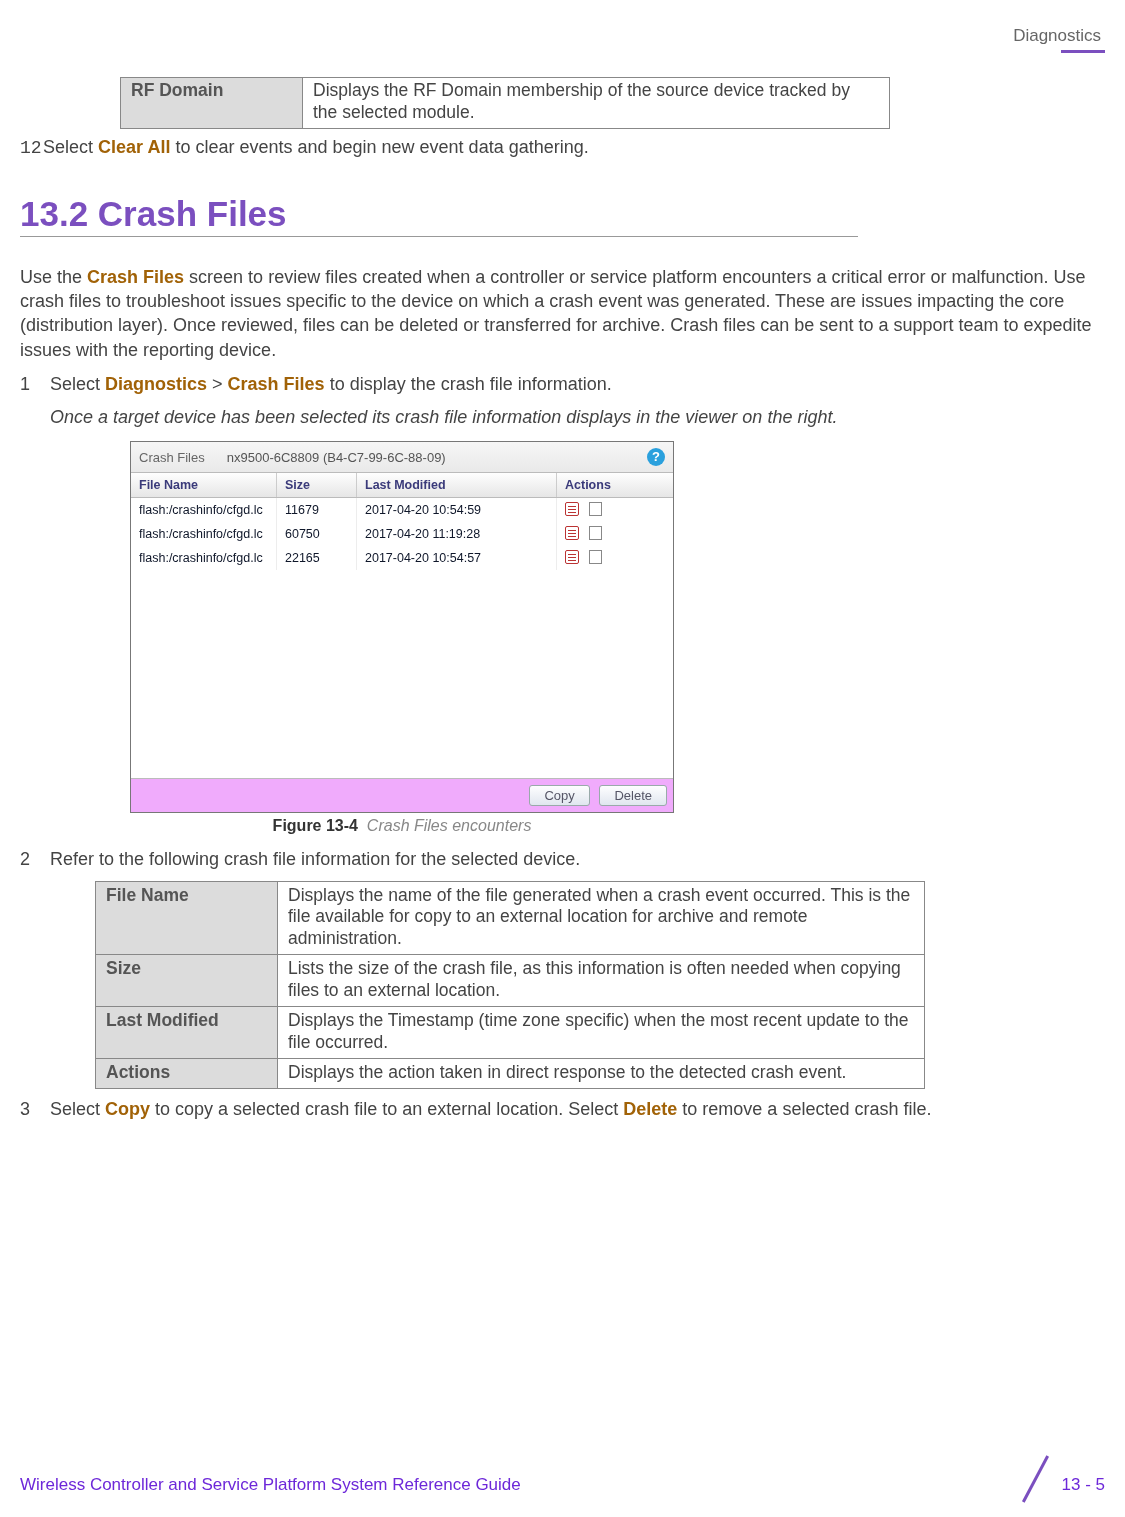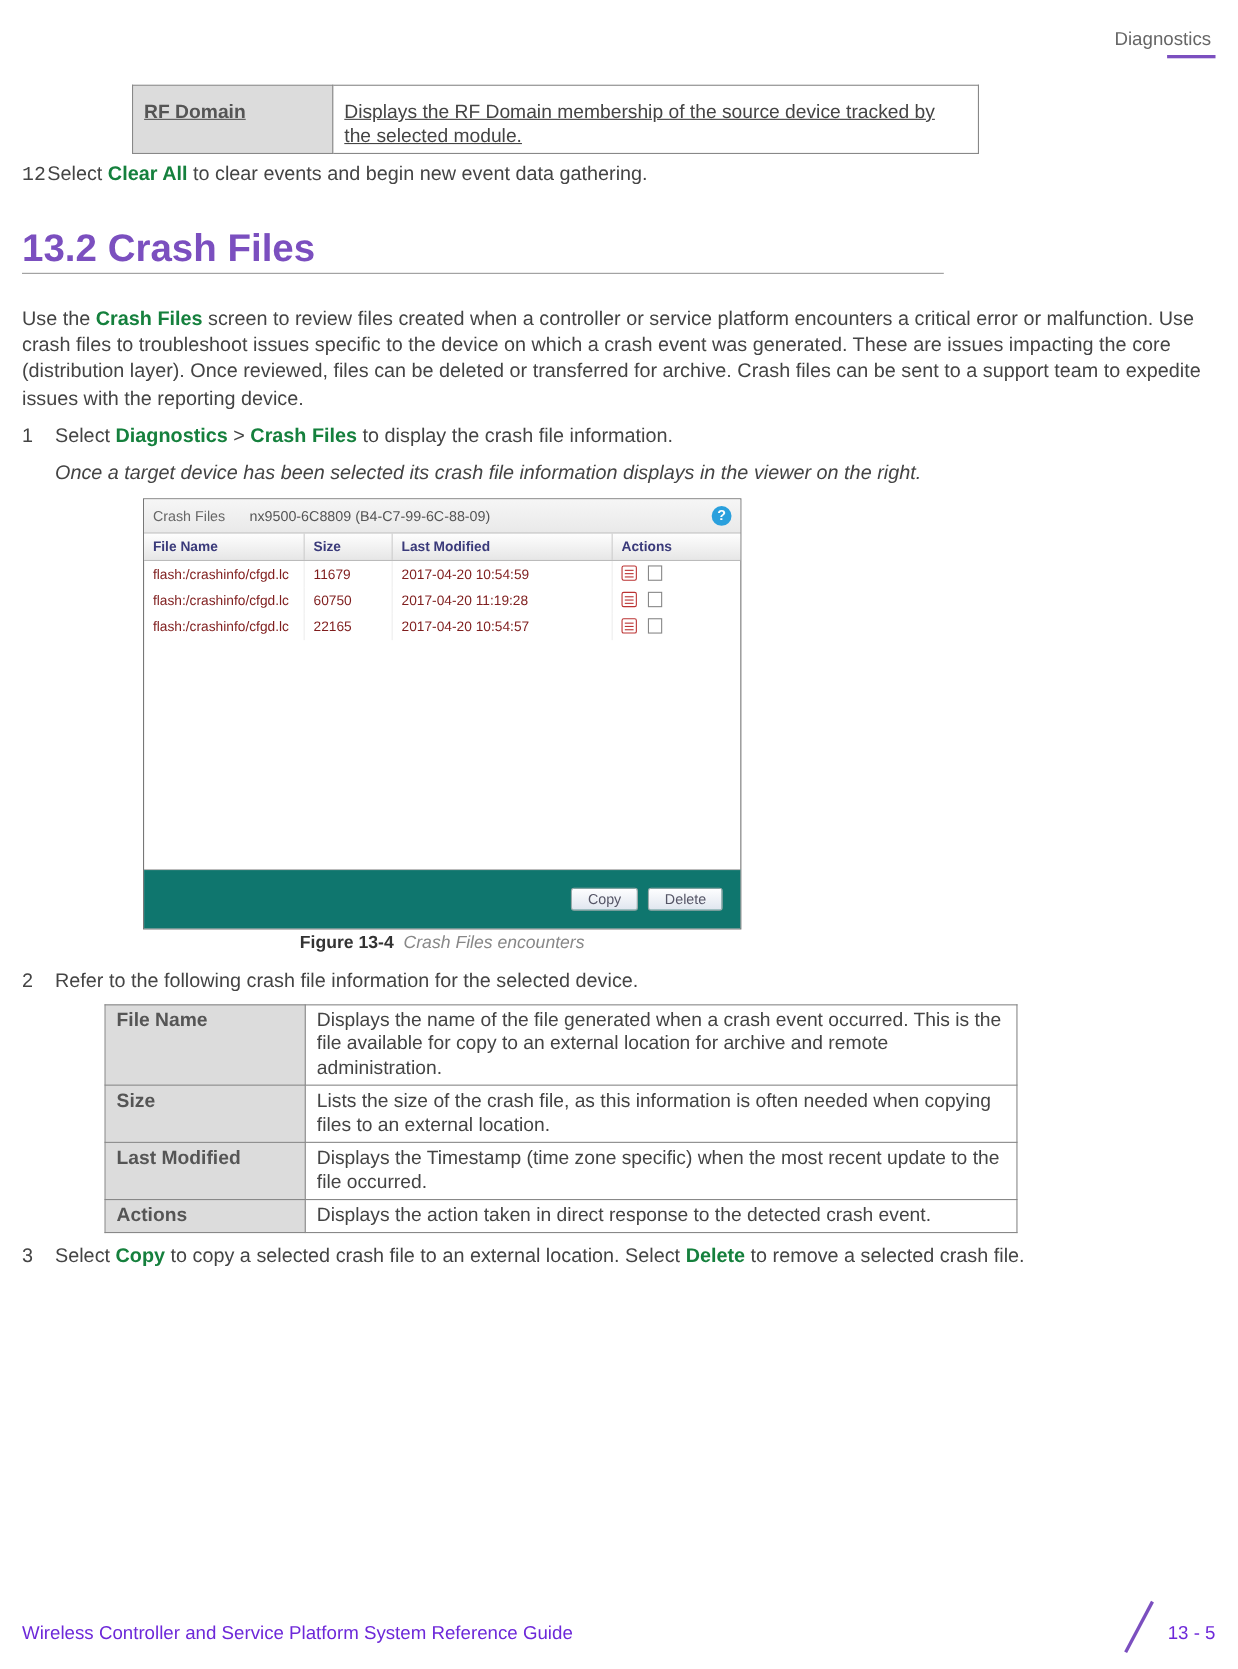--- a/index.html
+++ b/index.html
@@ -29,44 +29,43 @@
     }
     .def-table {
       border-collapse: collapse;
       width: 770px;
       margin-left: 100px;
       margin-bottom: 8px;
       border: 1px solid #888;
     }
     .def-table td {
       border: 1px solid #888;
-      padding: 13px 10px 4px 10px;
+      padding: 2px 10px 4px 10px;
       font-size: 17.5px;
       line-height: 1.25;
       vertical-align: top;
-      text-decoration: underline;
     }
     .def-table .label-cell {
       width: 182px;
       background: #dcdcdc;
       color: #555;
       font-weight: 600;
     }
     .instr-line {
       font-size: 18px;
       margin: 2px 0 0 0;
       font-weight: 300;
       color: #444;
     }
     .instr-line .step-num {
       display: inline-block;
       width: 18px;
       font-family: Liberation Mono, monospace;
     }
-    .strong { color: #15803d; font-weight: 600; }
+    .strong { color: #a16207; font-weight: 600; }
     .section-title {
       color: #7b4fbf;
       font-size: 35px;
       font-weight: 700;
       margin-top: 36px;
     }
     .section-underline {
       border-bottom: 1px solid #999;
       width: 838px;
       margin-top: 2px;
@@ -136,31 +135,31 @@
       font-weight: bold;
       color: #3a3a7a;
       font-size: 12.5px;
     }
     .ss-head div, .ss-row div { padding: 5px 8px; }
     .col-a { width: 146px; border-right: 1px solid #ccc; }
     .col-b { width: 80px; border-right: 1px solid #ccc; }
     .col-c { width: 200px; border-right: 1px solid #ccc; }
     .col-d { flex: 1; }
     .ss-body { height: 280px; }
-    .ss-row { display: flex; font-size: 12.5px; color: #7f1d1d; }
+    .ss-row { display: flex; font-size: 12.5px; color: #0f172a; }
     .ss-row .col-a, .ss-row .col-b, .ss-row .col-c { border-right: 1px solid #ededed; }
     .ss-row .ic { display: inline-flex; gap: 10px; align-items: center; padding-top: 3px; }
     .ico-del { width: 14px; height: 14px; border: 1.2px solid #b33; border-radius: 2px; position: relative; }
     .ico-del::before { content:""; position:absolute; left:2px; right:2px; top:3px; height:1px; background:#b33; box-shadow: 0 3px 0 #b33, 0 6px 0 #b33; }
     .ico-copy { width: 13px; height: 14px; border: 1.2px solid #888; position: relative; background:#fff;}
     .ico-copy::after { content:""; position:absolute; width:13px;height:14px;border:1.2px solid #888; left:-4px; top:-4px; background:#fff; z-index:-1;}
     .ss-footer {
-      background: #0f766e;
+      background: #f0abfc;
       border-top: 1px solid #bbb;
-      padding: 16px;
+      padding: 6px;
       text-align: right;
     }
     .ss-btn {
       display: inline-block;
       border: 1px solid #9aa;
       border-radius: 3px;
       padding: 2px 14px;
       font-size: 13px;
       color: #556;
       background: linear-gradient(#fefeff,#e0e6ef);

